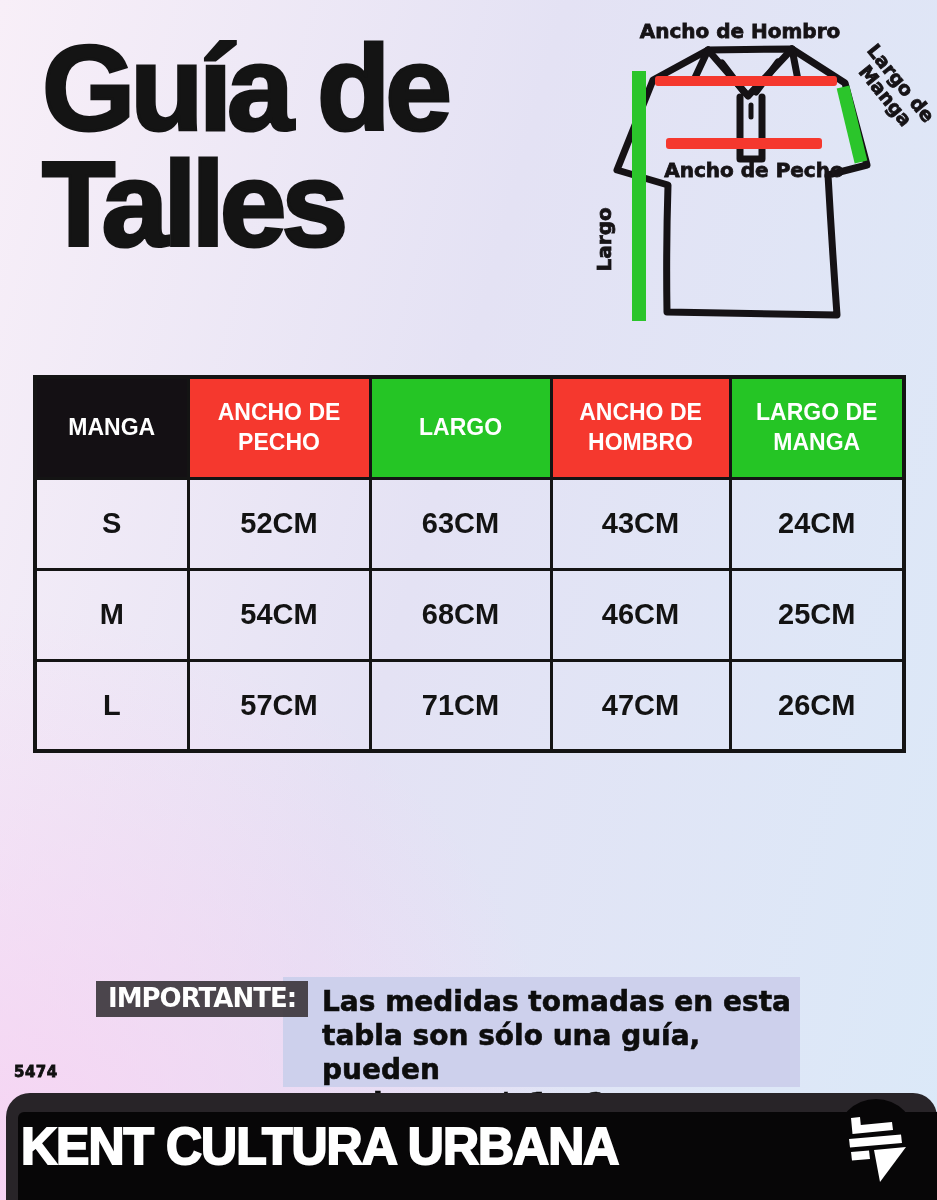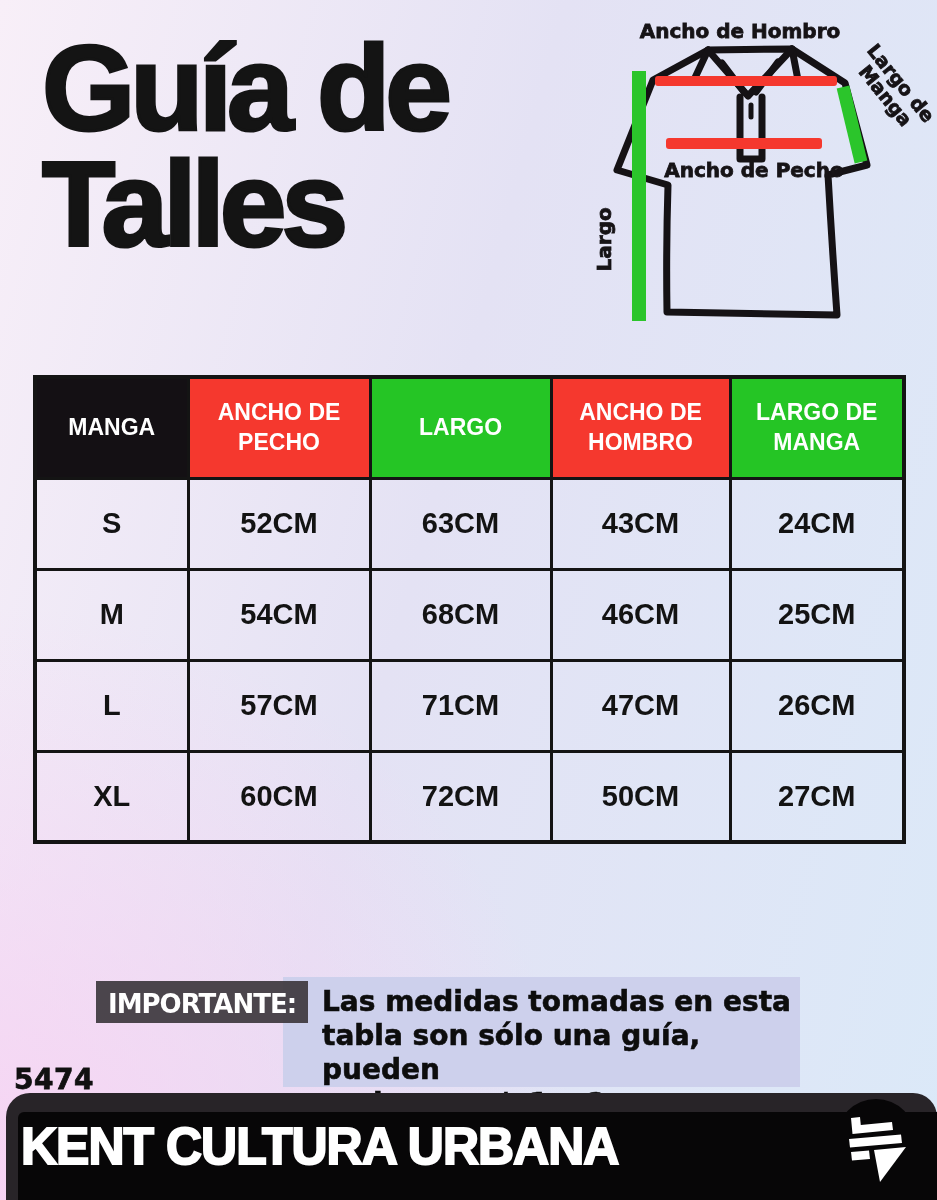--- a/index.html
+++ b/index.html
@@ -46,29 +46,29 @@
     position:absolute; left:283px; top:977px; width:517px; height:110px;
     background:#cdd0ec;
   }
   .note-text {
     position:absolute; left:322px; top:985px; width:470px;
     font-family:"DejaVu Sans", sans-serif; font-weight:bold; color:#0d0d0d;
     font-size:28px; line-height:1.21; white-space:pre-line;
     -webkit-text-stroke:0.6px #0d0d0d;
   }
   .note-label {
-    position:absolute; left:96px; top:981px; padding:8px 12px 4px 12px;
+    position:absolute; left:96px; top:981px; padding:2px 12px 4px 12px;
     background:rgba(62,57,62,0.93); color:#fff;
     font-family:"DejaVu Sans", sans-serif; font-weight:bold; font-size:26px;
     letter-spacing:-1px;
   }
   
   .sku {
     position:absolute; left:14px; top:1063px;
-    font-family:"DejaVu Sans", sans-serif; font-weight:bold; font-size:28px;
+    font-family:"DejaVu Sans", sans-serif; font-weight:bold; font-size:15px;
     color:#111; -webkit-text-stroke:0.8px #111; letter-spacing:0.5px;
   }
   
   .footer-outer {
     position:absolute; left:6px; top:1093px; width:931px; height:107px;
     background:#282428; border-radius:24px 24px 0 0;
   }
   .logo-circle {
     position:absolute; left:836px; top:1099px; width:80px; height:80px;
     background:#070607; border-radius:50%;
@@ -153,27 +153,20 @@
           <td>46CM</td>
           <td>25CM</td>
         </tr>
         <tr>
           <td>L</td>
           <td>57CM</td>
           <td>71CM</td>
           <td>47CM</td>
           <td>26CM</td>
         </tr>
-        <tr>
-          <td>XL</td>
-          <td>60CM</td>
-          <td>72CM</td>
-          <td>50CM</td>
-          <td>27CM</td>
-        </tr>
       </tbody>
   </table>
 
   <div class="note-box"></div>
   <div class="note-text">Las medidas tomadas en esta
 tabla son sólo una guía, pueden
 variar en +/- 1 o 2 cm.</div>
   <div class="note-label">IMPORTANTE:</div>
 
   <div class="sku">5474</div>

